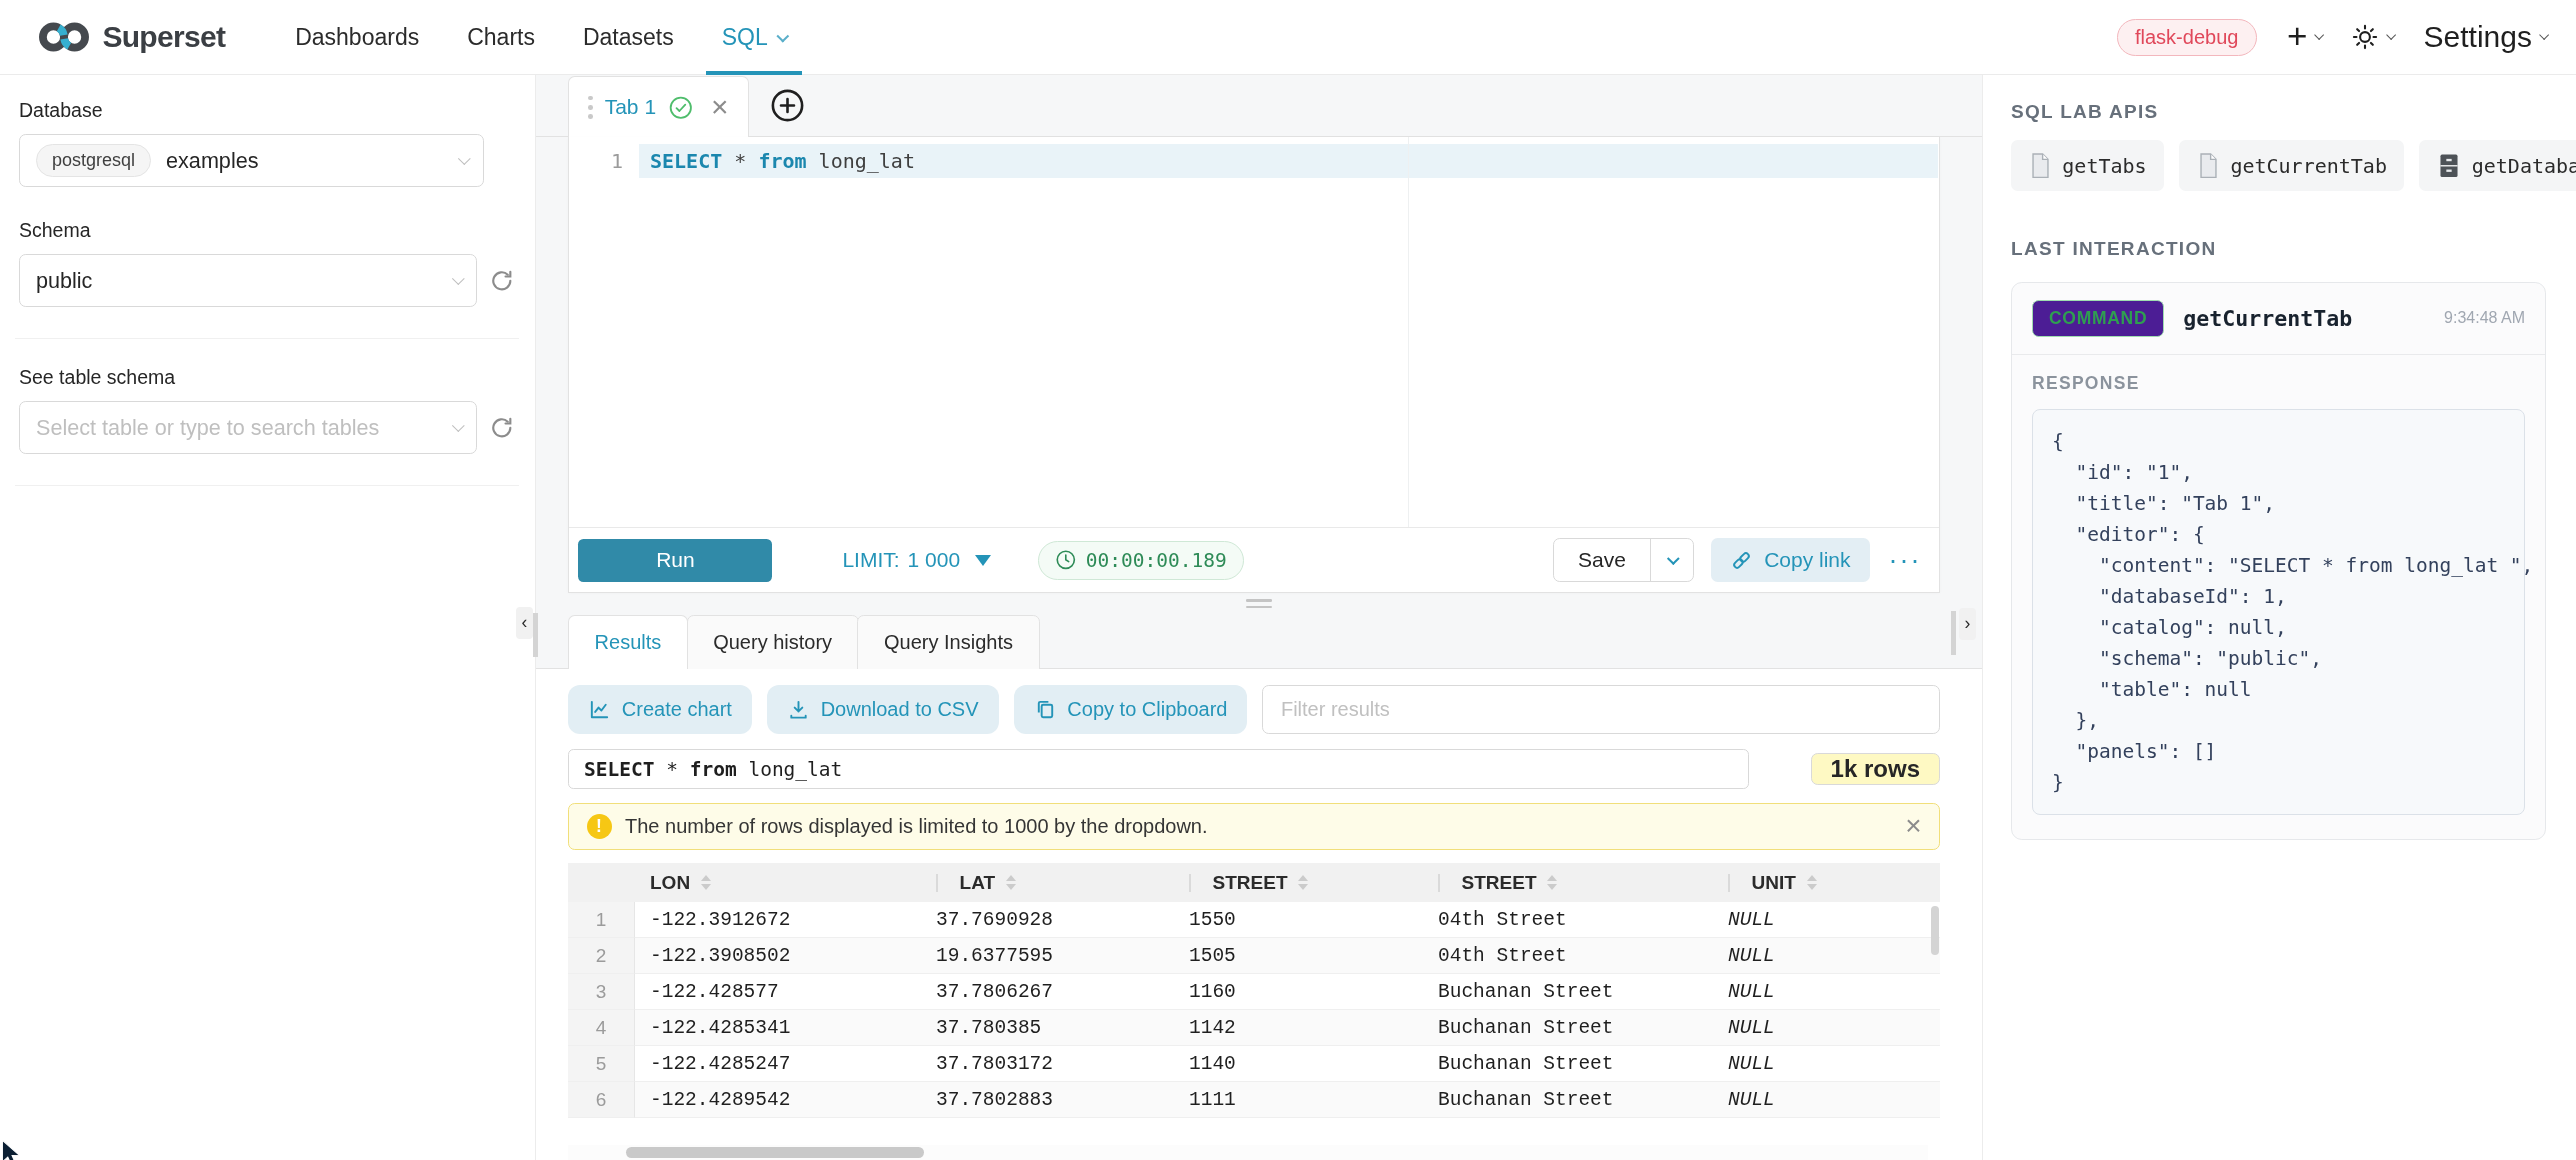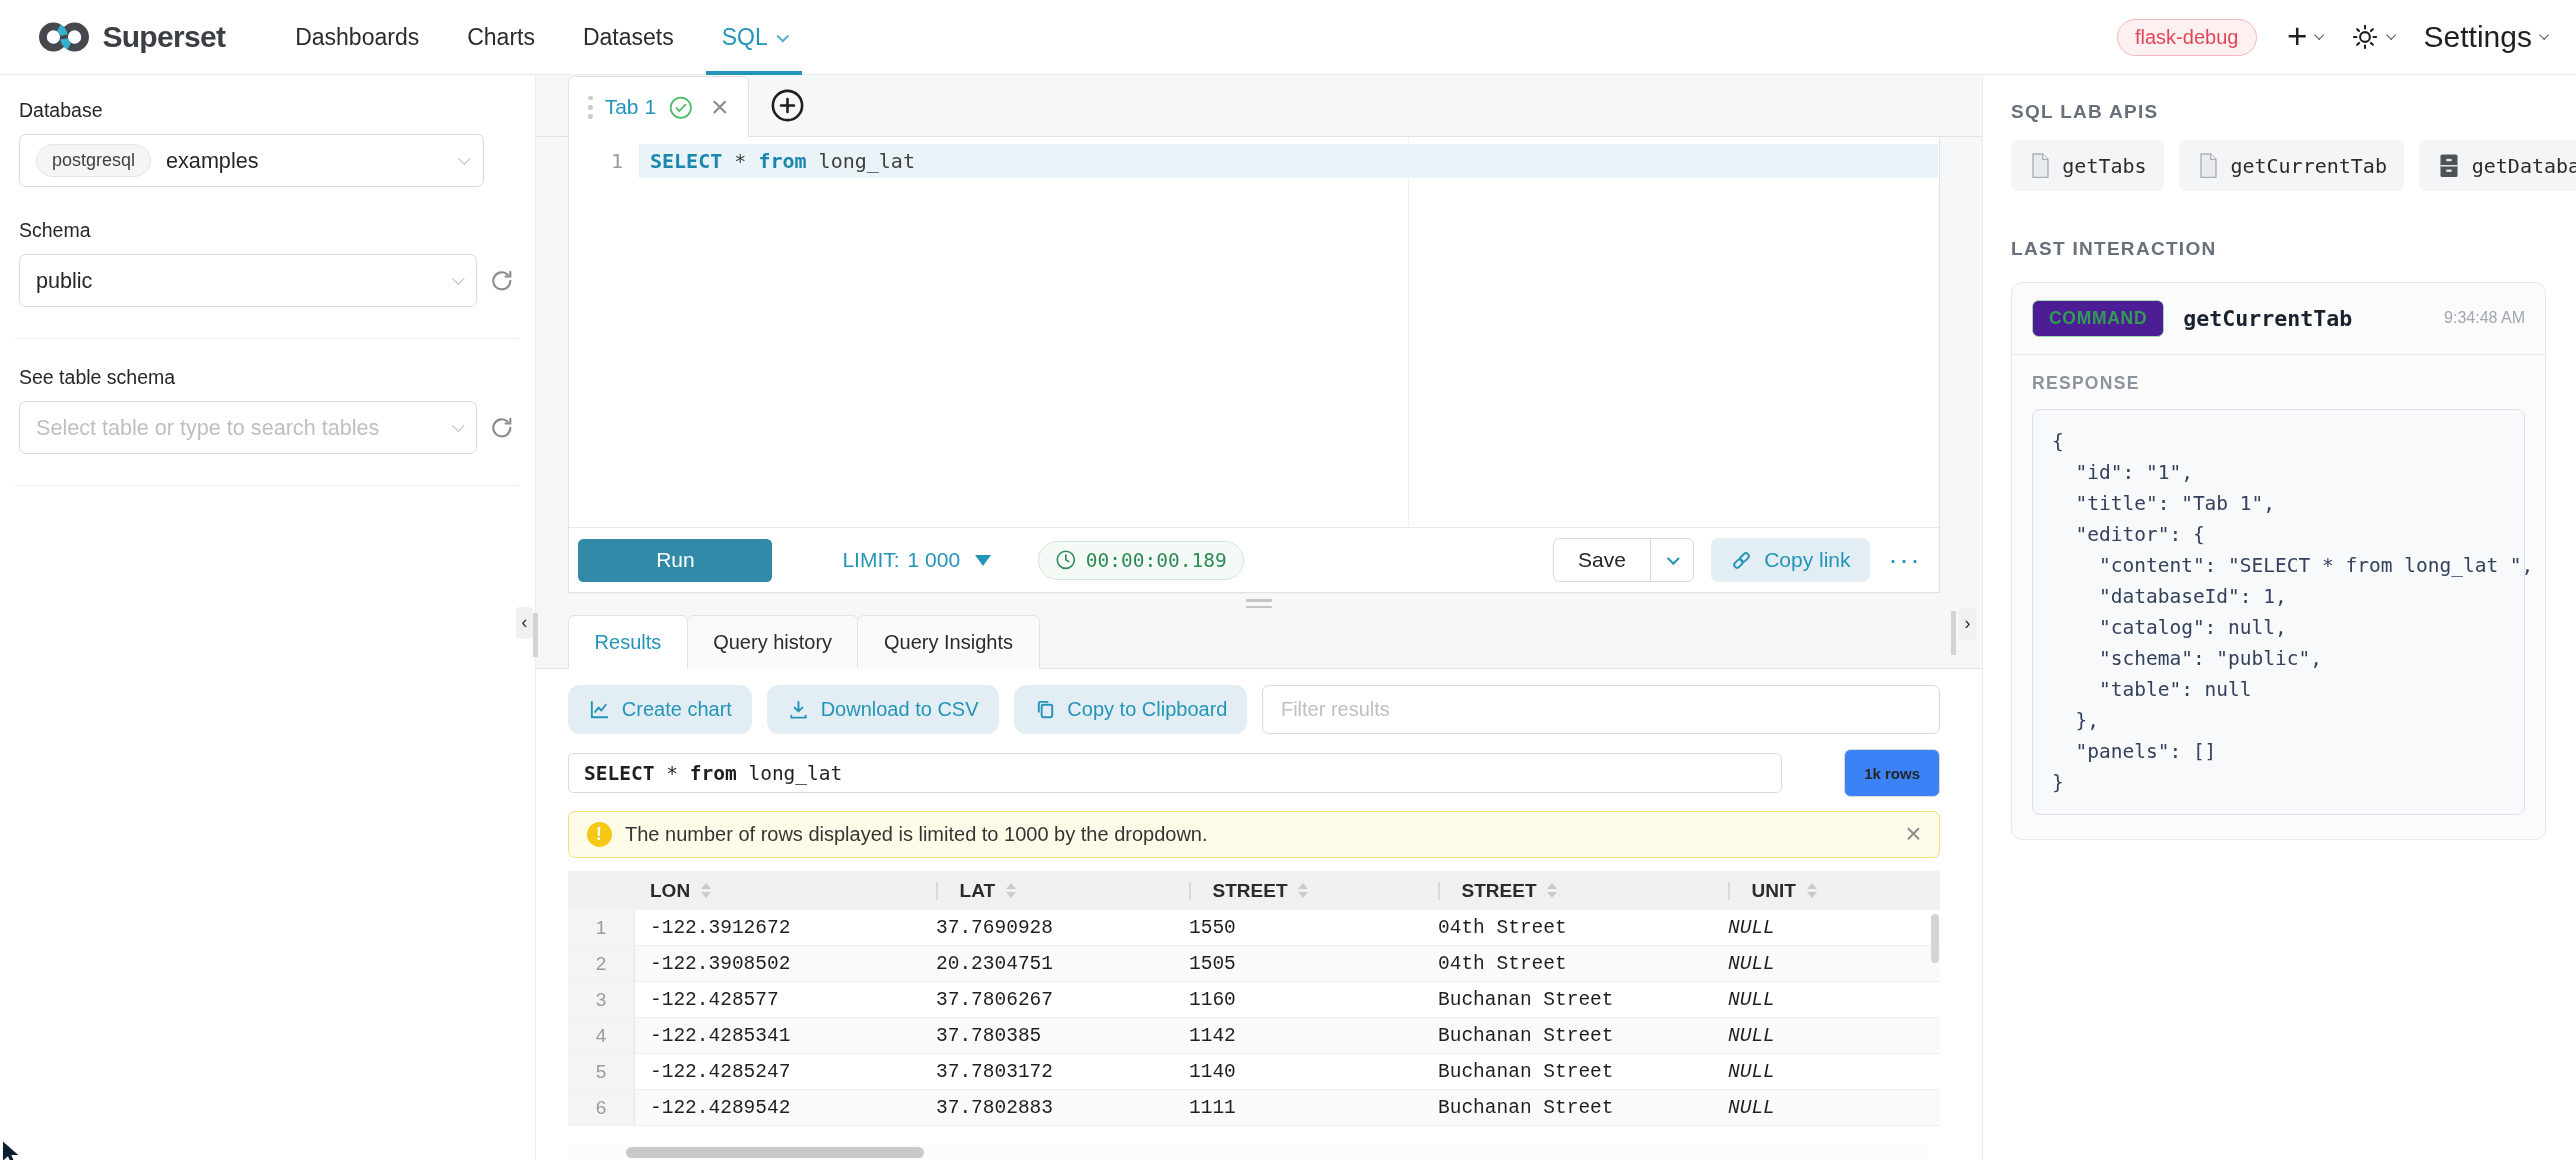--- a/index.html
+++ b/index.html
@@ -115,22 +115,22 @@
   .action-btn { height:49px; background:#e2eef4; border:none; border-radius:12px; color:#2494b8;
     font-size:20px; display:flex; align-items:center; gap:10.8px; padding:0 20px; margin-right:15px; cursor:pointer; }
   .filter-input { flex:1; height:49px; border:1.3px solid #d9d9d9; border-radius:6.7px; padding:0 17.5px;
     font-size:20px; color:#262626; outline:none; }
   .filter-input::placeholder { color:#c0c0c0; }
   .query-row { margin-top:15px; display:flex; align-items:center; }
   .sql-box { flex:1; height:40px; border:1.3px solid #d9d9d9; border-radius:5.4px; padding:0 15px;
     display:flex; align-items:center; font-family:"DejaVu Sans Mono", monospace; font-size:19.5px;
     color:#1f1f1f; white-space:pre; }
   .sql-box .kw { font-weight:bold; }
-  .rows-badge { margin-left:62px; height:48px; display:flex; align-items:center; padding:0 19px;
-    background:#3b82f6; border:1.3px solid #d9d9d9; border-radius:6.7px; font-size:15px; font-weight:600; }
+  .rows-badge { margin-left:62px; height:32px; display:flex; align-items:center; padding:0 19px;
+    background:#fef9c3; border:1.3px solid #d9d9d9; border-radius:6.7px; font-size:24px; font-weight:600; }
   .warning-banner { margin-top:13.5px; height:47px; background:#fefce8; border:1.3px solid #f1df7a;
     border-radius:6.7px; display:flex; align-items:center; gap:13.5px; padding:0 17.5px;
     font-size:20px; color:#353535; }
   .warn-icon { width:25px; height:25px; border-radius:50%; background:#f6c714; color:#fff;
     display:flex; align-items:center; justify-content:center; font-size:17.5px; font-weight:bold; flex:none; }
   .warn-close { margin-left:auto; font-size:28px; font-weight:300; color:#8c8c8c; background:none;
     border:none; cursor:pointer; }
 
   
   .rtable { margin-top:13.5px; flex:1; position:relative; overflow:hidden; min-height:0; }
@@ -455,21 +455,21 @@
           <div class="num-cell">1</div>
           <div class="cell">-122.3912672</div>
           <div class="cell">37.7690928</div>
           <div class="cell">1550</div>
           <div class="cell">04th Street</div>
           <div class="cell null">NULL</div>
         </div>
         <div class="tr row even">
           <div class="num-cell">2</div>
           <div class="cell">-122.3908502</div>
-          <div class="cell">20.2304751</div>
+          <div class="cell">19.6377595</div>
           <div class="cell">1505</div>
           <div class="cell">04th Street</div>
           <div class="cell null">NULL</div>
         </div>
         <div class="tr row">
           <div class="num-cell">3</div>
           <div class="cell">-122.428577</div>
           <div class="cell">37.7806267</div>
           <div class="cell">1160</div>
           <div class="cell">Buchanan Street</div>

